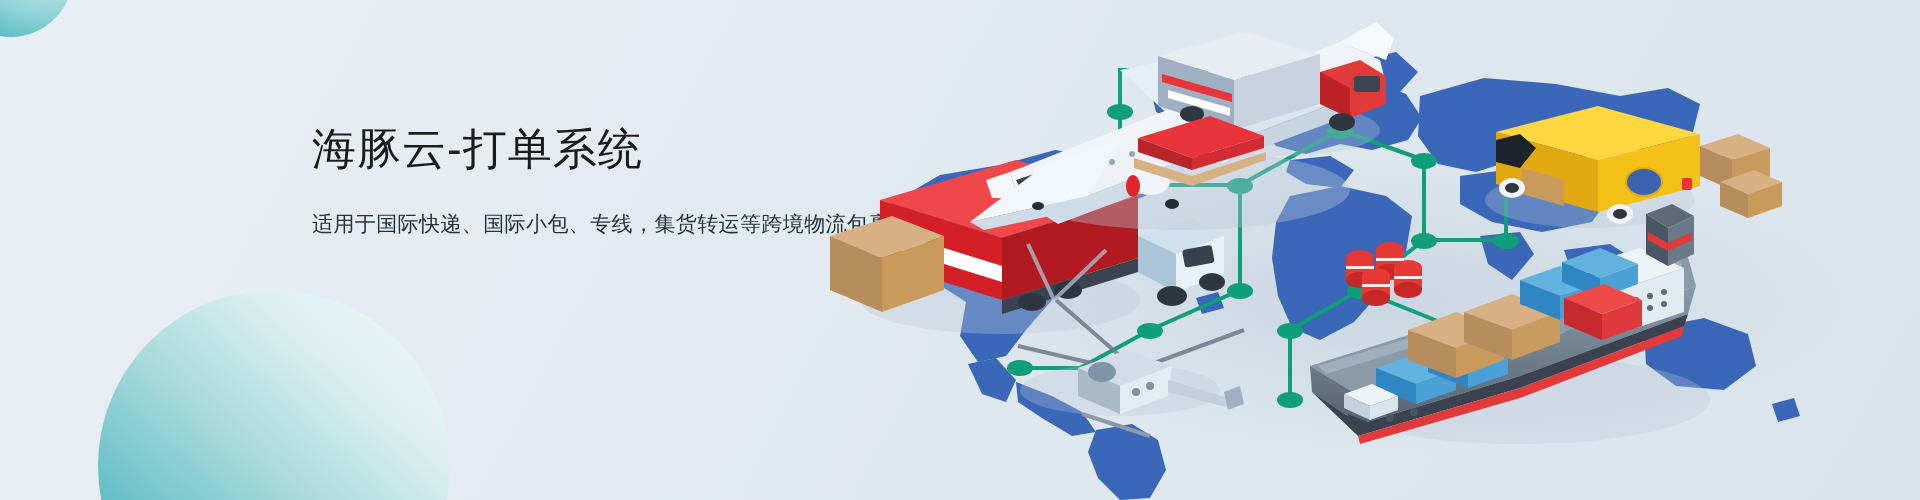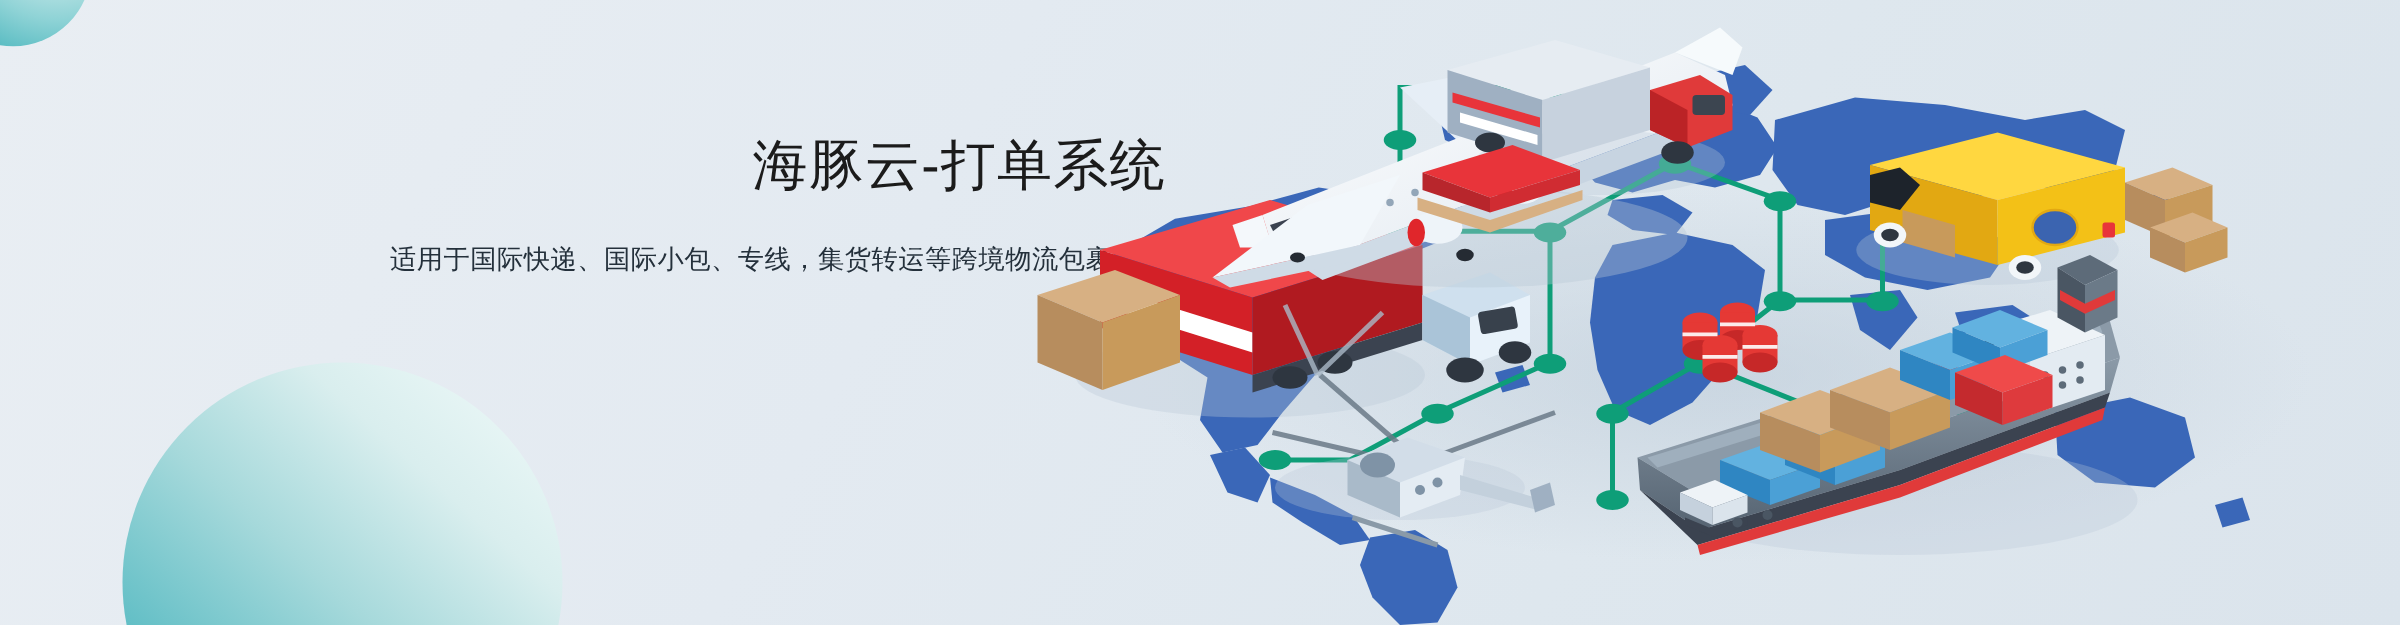--- a/index.html
+++ b/index.html
@@ -22,21 +22,21 @@
   #circle-top {
     left:-52px; top:-88px; width:125px; height:125px;
     background: radial-gradient(circle at 78% 22%, #f0faf9 0%, #d2ecec 22%, #8fd3d6 55%, #4bb6bd 85%, #3aadb6 100%);
   }
   #circle-bottom {
     left:98px; top:290px; width:352px; height:352px;
     background: linear-gradient(42deg, #2fa7b4 0%, #63bfc6 22%, #a6d9db 48%, #d9eeee 72%, #f2fbfa 100%);
   }
 
   
-  #text-block { position:absolute; left:312px; top:104px;text-align:right; }
+  #text-block { position:absolute; left:312px; top:120px; }
   #page-title {
     font-size:44px;
     font-weight:400;
     color:#1b1b1b;
     letter-spacing:1px;
     line-height:58px;
     white-space:nowrap;
   }
   #page-subtitle {
     margin-top:31px;

